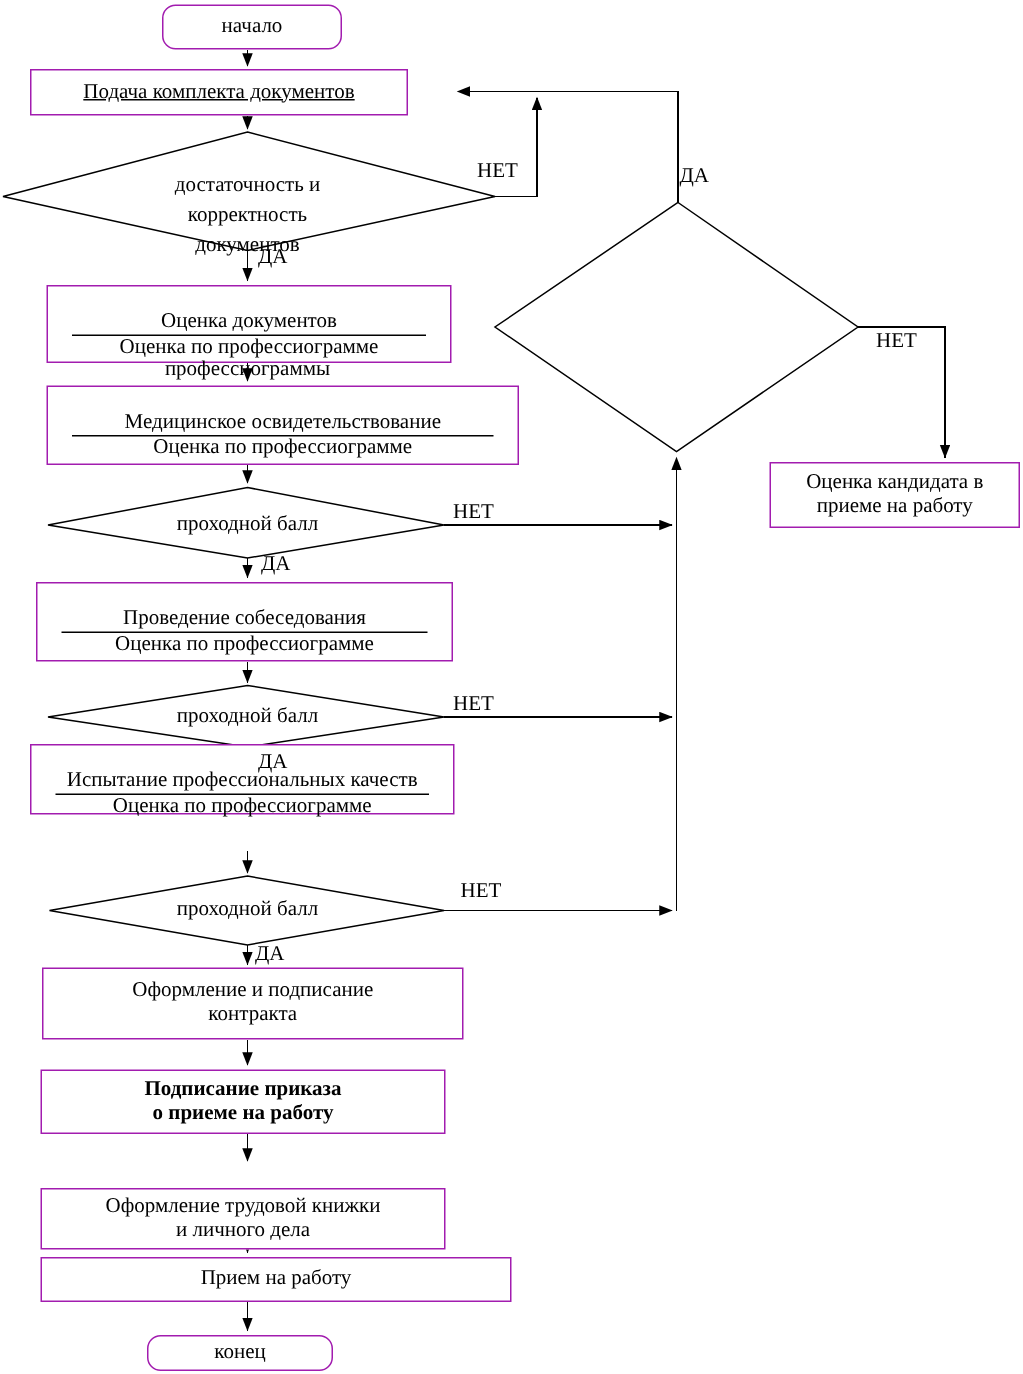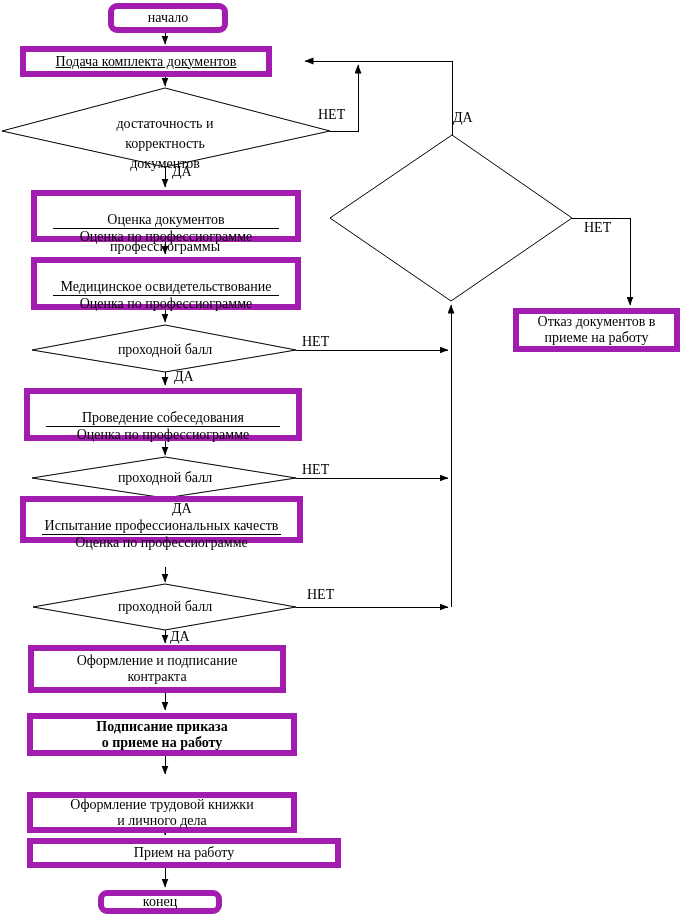--- a/index.html
+++ b/index.html
@@ -5,21 +5,21 @@
   html,body{margin:0;padding:0;background:#fff;}
   .canvas{
     position:relative;width:682px;height:916px;background:#fff;
     font-family:"Liberation Serif","DejaVu Serif",serif;
     font-size:14px;color:#000;overflow:hidden;
   }
   svg.wires{position:absolute;left:0;top:0;z-index:1;}
   svg.wires line, svg.wires polyline{stroke:#000;stroke-width:1;fill:none;shape-rendering:crispEdges;}
   svg.wires polygon{fill:#fff;stroke:#000;stroke-width:1;}
   .node{
-    position:absolute;box-sizing:border-box;border:6px solid #a21caf;background:#fff;
+    position:absolute;box-sizing:border-box;border:1px solid #a21caf;background:#fff;
     display:flex;align-items:center;justify-content:center;text-align:center;
     z-index:2;line-height:16px;
   }
   .terminal{border-radius:9px;}
   .split{flex-direction:column;justify-content:flex-start;padding:16px;}
   .split .row{display:flex;align-items:center;justify-content:center;width:100%;box-sizing:border-box;}
   .split .row.r2{border-top:1px solid #000;flex:1;}
   .dlabel{position:absolute;z-index:3;text-align:center;line-height:15px;}
   .elabel{position:absolute;z-index:3;white-space:nowrap;}
   .overflow-word{position:absolute;z-index:3;text-align:center;}
@@ -80,42 +80,42 @@
     <div>корректность</div>
     <div>документов</div>
   </div>
 
   <div class="node split" style="left:31px;top:190px;width:270px;height:52px;">
     <div class="row" style="height:23px;">Оценка документов</div>
     <div class="row r2">Оценка по профессиограмме</div>
   </div>
   <div class="overflow-word" style="left:95px;top:239px;width:140px;">профессиограммы</div>
 
-  <div class="node split" style="left:31px;top:257px;width:270px;height:53px;">
+  <div class="node split" style="left:31px;top:257px;width:315px;height:53px;">
     <div class="row" style="height:26px;">Медицинское освидетельствование</div>
     <div class="row r2">Оценка по профессиограмме</div>
   </div>
 
   <div class="dlabel" style="left:65px;top:342px;width:200px;">проходной балл</div>
 
   <div class="node split" style="left:24px;top:388px;width:278px;height:53px;">
     <div class="row" style="height:25px;">Проведение собеседования</div>
     <div class="row r2">Оценка по профессиограмме</div>
   </div>
 
   <div class="dlabel" style="left:65px;top:470px;width:200px;">проходной балл</div>
 
   <div class="node split" style="left:20px;top:496px;width:283px;height:47px;">
     <div class="row" style="height:22px;">Испытание профессиональных качеств</div>
     <div class="row r2">Оценка по профессиограмме</div>
   </div>
 
   <div class="dlabel" style="left:65px;top:599px;width:200px;">проходной балл</div>
 
-  <div class="node" style="left:28px;top:645px;width:258px;height:48px;text-align:center;">
+  <div class="node" style="left:28px;top:645px;width:281px;height:48px;text-align:center;">
     <div class="stack">
       <div>Оформление и подписание</div>
       <div>контракта</div>
     </div>
   </div>
 
   <div class="node" style="left:27px;top:713px;width:270px;height:43px;font-weight:bold;">
     <div class="stack">
       <div>Подписание приказа</div>
       <div>о приеме на работу</div>
@@ -129,21 +129,21 @@
     </div>
   </div>
 
   <div class="node" style="left:27px;top:838px;width:314px;height:30px;">Прием на работу</div>
 
   <div class="node terminal" style="left:98px;top:890px;width:124px;height:24px;text-align:center;">конец</div>
 
 
   <div class="node" style="left:513px;top:308px;width:167px;height:44px;">
     <div class="stack">
-      <div>Отказ документов в</div>
+      <div>Оценка кандидата в</div>
       <div>приеме на работу</div>
     </div>
   </div>
 
   <div class="elabel" style="left:318px;top:107px;">НЕТ</div>
   <div class="elabel" style="left:172px;top:164px;">ДА</div>
   <div class="elabel" style="left:302px;top:334px;">НЕТ</div>
   <div class="elabel" style="left:174px;top:369px;">ДА</div>
   <div class="elabel" style="left:302px;top:462px;">НЕТ</div>
   <div class="elabel" style="left:172px;top:501px;">ДА</div>

